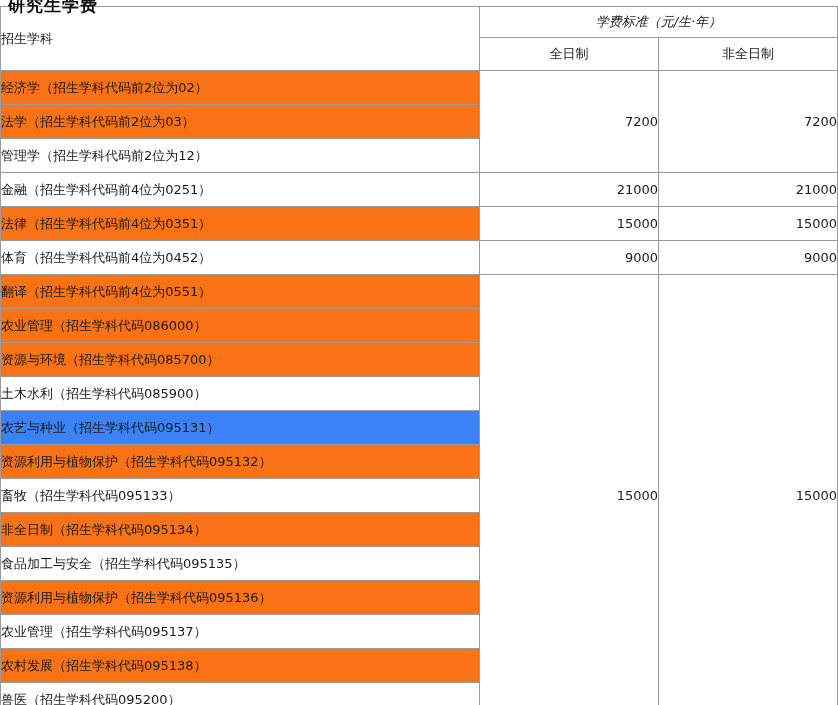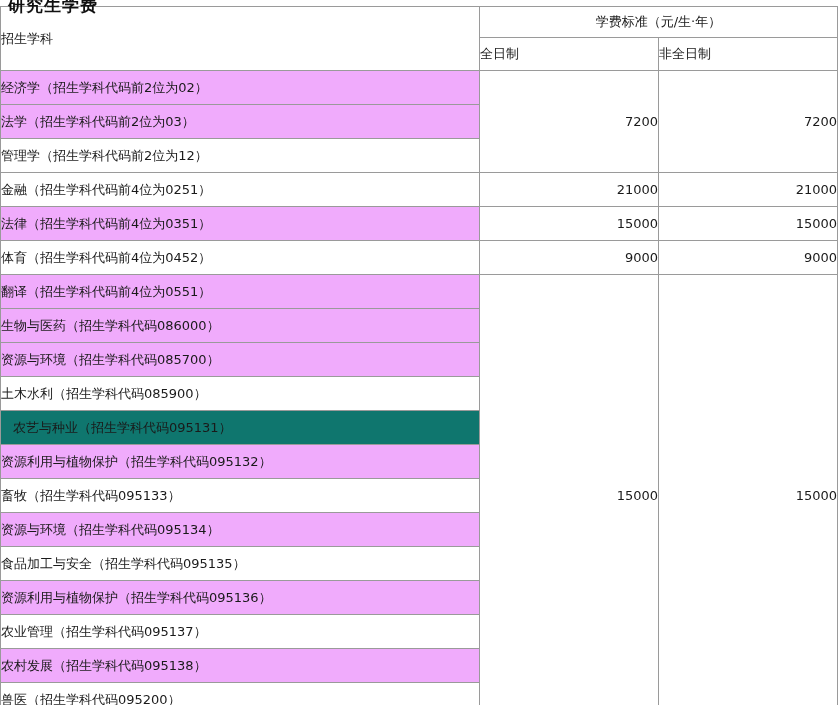--- a/index.html
+++ b/index.html
@@ -52,23 +52,24 @@
     font-weight: bold;
     height: 62px;
     vertical-align: middle;
   }
   th.h-fee {
     text-align: center;
     font-size: 15px;
     font-weight: bold;
     height: 30px;
     vertical-align: middle;
+    font-style: italic;
   }
   th.h-sub {
-    text-align: left;
+    text-align: center;
     font-size: 14px;
     font-weight: bold;
     height: 32px;
     vertical-align: middle;
     width: 180px;
   }
   td.subject {
     text-align: left;
     padding: 0 10px;
     height: 33px;
@@ -76,25 +77,24 @@
     font-size: 13px;
     line-height: 1.35;
   }
   td.amount {
     text-align: right;
     vertical-align: middle;
     font-size: 13px;
     width: 180px;
   }
   tr.shade td.subject {
-    background: #f0abfc;
+    background: #f97316;
   }
   tr.highlight td.subject {
-    background: #0f766e;
-    padding-left: 12px;
+    background: #3b82f6;
   }
 </style>
 </head>
 <body>
 
 <div class="page">
 
   <div class="clipped-title">研究生学费</div>
 
   <table class="fee-table">
@@ -142,21 +142,21 @@
         <td class="amount">9000</td>
       </tr>
 
       <tr class="shade">
         <td class="subject">翻译（招生学科代码前4位为0551）</td>
         <td class="amount" rowspan="13">15000</td>
         <td class="amount" rowspan="13">15000</td>
       </tr>
 
       <tr class="shade">
-        <td class="subject">生物与医药（招生学科代码086000）</td>
+        <td class="subject">农业管理（招生学科代码086000）</td>
       </tr>
 
       <tr class="shade">
         <td class="subject">资源与环境（招生学科代码085700）</td>
       </tr>
 
       <tr>
         <td class="subject">土木水利（招生学科代码085900）</td>
       </tr>
 
@@ -166,21 +166,21 @@
 
       <tr class="shade">
         <td class="subject">资源利用与植物保护（招生学科代码095132）</td>
       </tr>
 
       <tr>
         <td class="subject">畜牧（招生学科代码095133）</td>
       </tr>
 
       <tr class="shade">
-        <td class="subject">资源与环境（招生学科代码095134）</td>
+        <td class="subject">非全日制（招生学科代码095134）</td>
       </tr>
 
       <tr>
         <td class="subject">食品加工与安全（招生学科代码095135）</td>
       </tr>
 
       <tr class="shade">
         <td class="subject">资源利用与植物保护（招生学科代码095136）</td>
       </tr>
 

